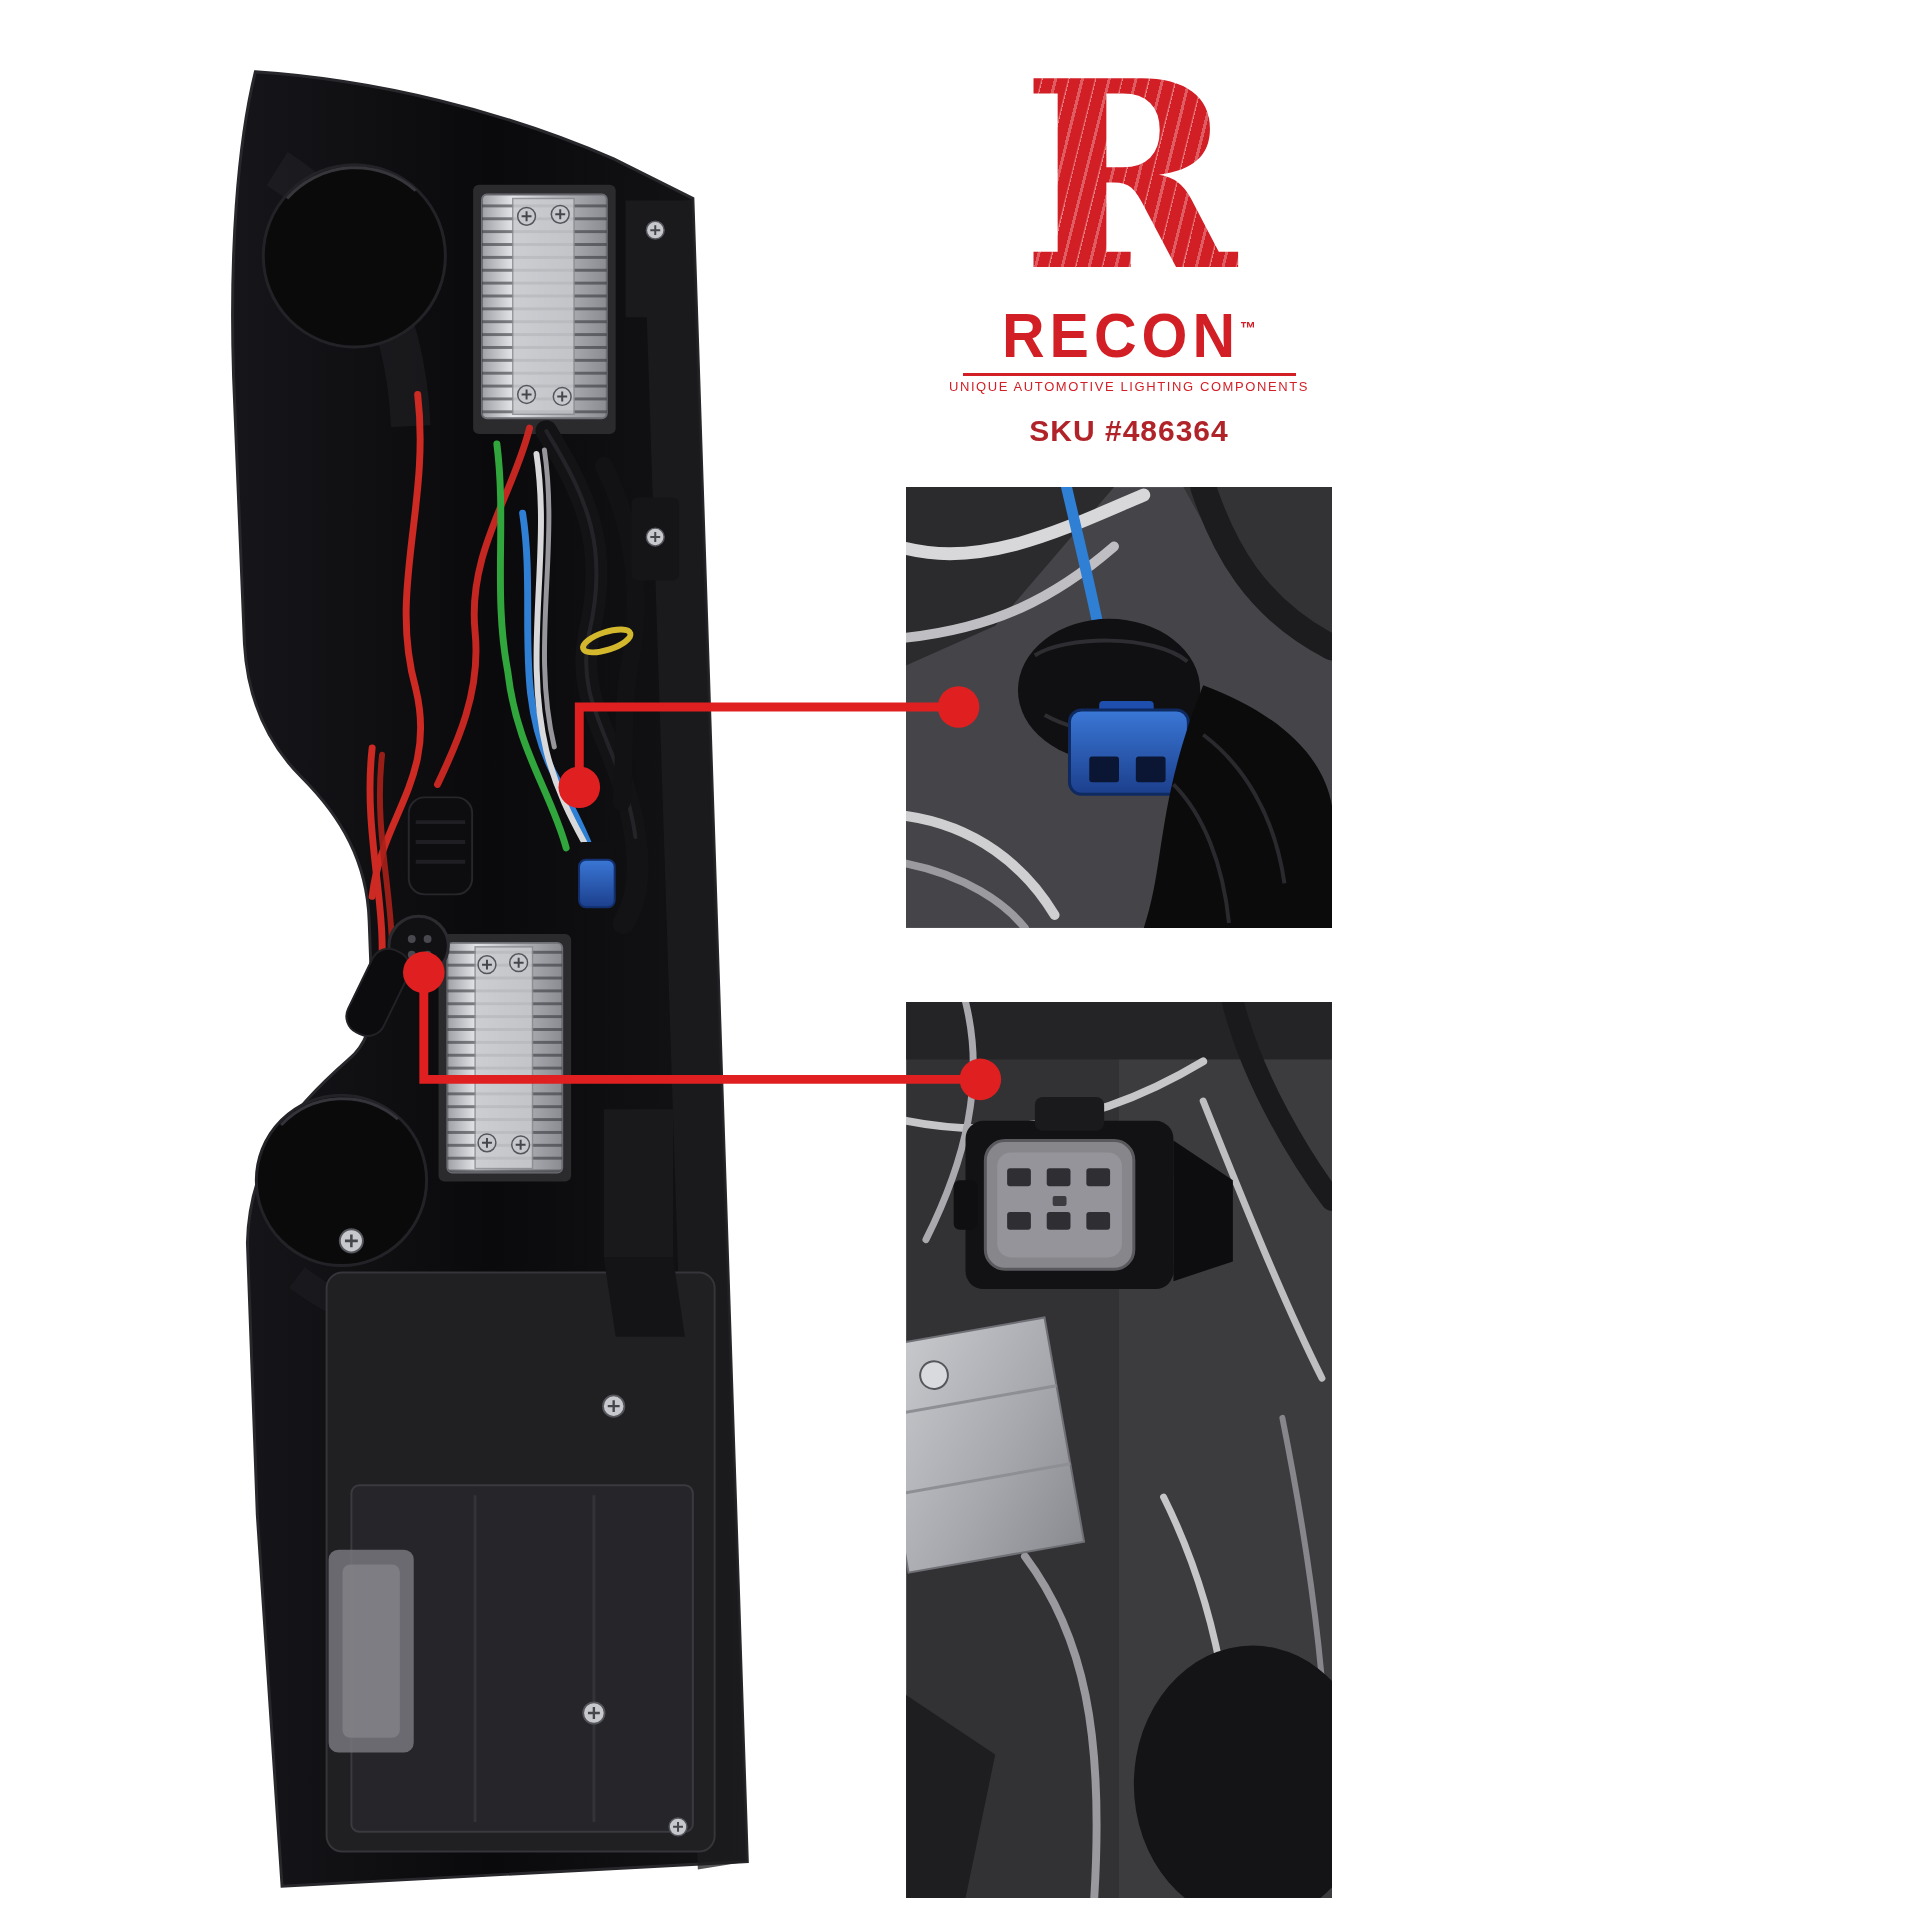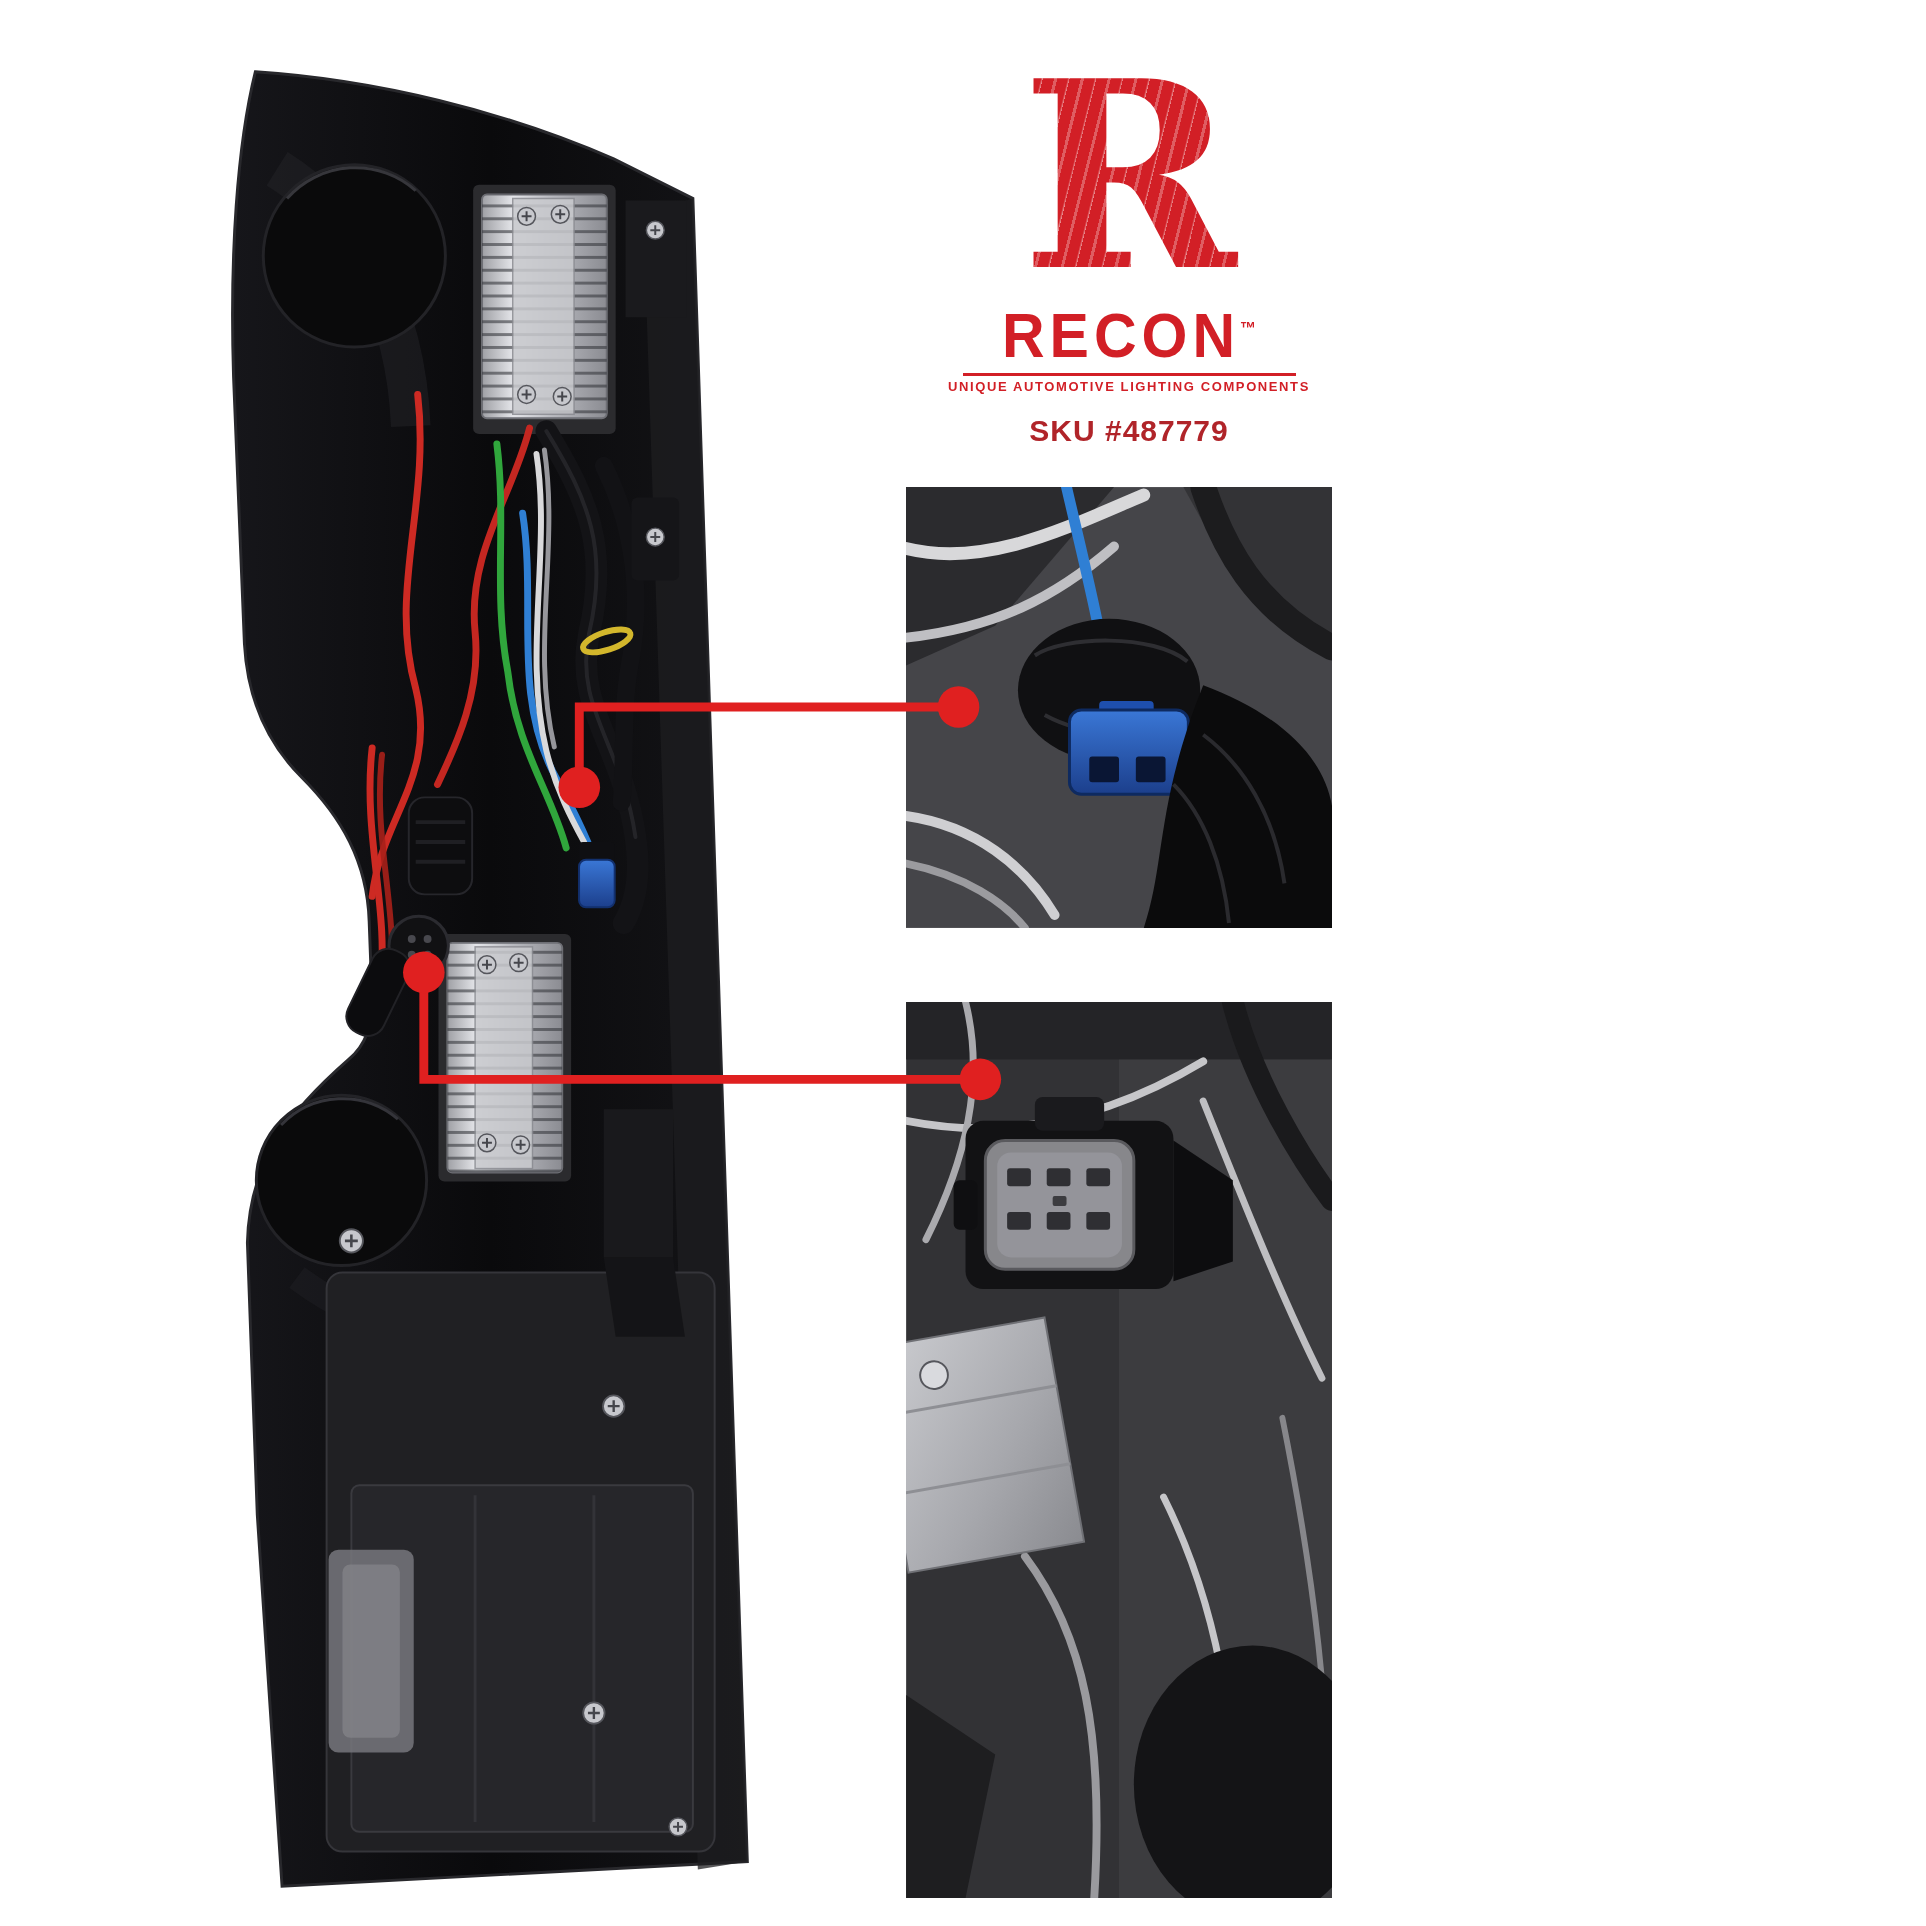--- a/index.html
+++ b/index.html
@@ -15,21 +15,21 @@
     color:#d21f26;
     -webkit-mask-image:repeating-linear-gradient(104deg,#000 0 11px,rgba(0,0,0,.72) 11px 14px,#000 14px 24px,rgba(0,0,0,.5) 24px 26px);
     mask-image:repeating-linear-gradient(104deg,#000 0 11px,rgba(0,0,0,.72) 11px 14px,#000 14px 24px,rgba(0,0,0,.5) 26px 26px);
   }
   .wordmark{
     margin-top:6px;font-size:59px;font-weight:bold;letter-spacing:5px;
     transform:scaleY(1.08);color:#d21f26;white-space:nowrap;
   }
   .wordmark sup{font-size:16px;letter-spacing:0;}
   .logo-rule{width:333px;height:3px;background:#d21f26;margin:4px auto 3px auto;}
-  .tagline{font-size:13px;font-weight:bold;letter-spacing:1.6px;white-space:nowrap;}
+  .tagline{font-size:13px;font-weight:normal;letter-spacing:1.6px;white-space:nowrap;}
   .slogan{
     font-family:"DejaVu Serif", serif;font-style:italic;font-weight:bold;
     font-size:44px;text-align:right;padding-right:14px;margin-top:0px;line-height:1.05;
   }
   .sku{margin-top:20px;font-size:30px;font-weight:bold;color:#b02429;letter-spacing:1px;}
   
   .main-photo{left:178px;top:50px;}
   .inset-top{left:906px;top:487px;}
   .inset-bottom{left:906px;top:1002px;}
   .overlay{left:0;top:0;pointer-events:none;}
@@ -37,21 +37,21 @@
 </head>
 <body>
 
 <div class="page">
 
   <div class="abs logo">
     <div class="logo-r">R</div>
     <div class="wordmark"><span>RECON</span><sup>™</sup></div>
     <div class="logo-rule"></div>
     <div class="tagline">UNIQUE AUTOMOTIVE LIGHTING COMPONENTS</div>
-    <div class="sku">SKU #487779</div>
+    <div class="sku">SKU #486364</div>
   </div>
 
   <svg class="abs main-photo" width="614" height="1861" viewBox="0 0 620 1880">
     <defs>
       <linearGradient id="hg" x1="0" y1="0" x2="1" y2="0">
         <stop offset="0" stop-color="#16161a"></stop>
           <stop offset=".5" stop-color="#0a0a0c"></stop>
           <stop offset="1" stop-color="#141417"></stop>
       </linearGradient>
       <linearGradient id="sg" x1="0" y1="0" x2="1" y2="0">

